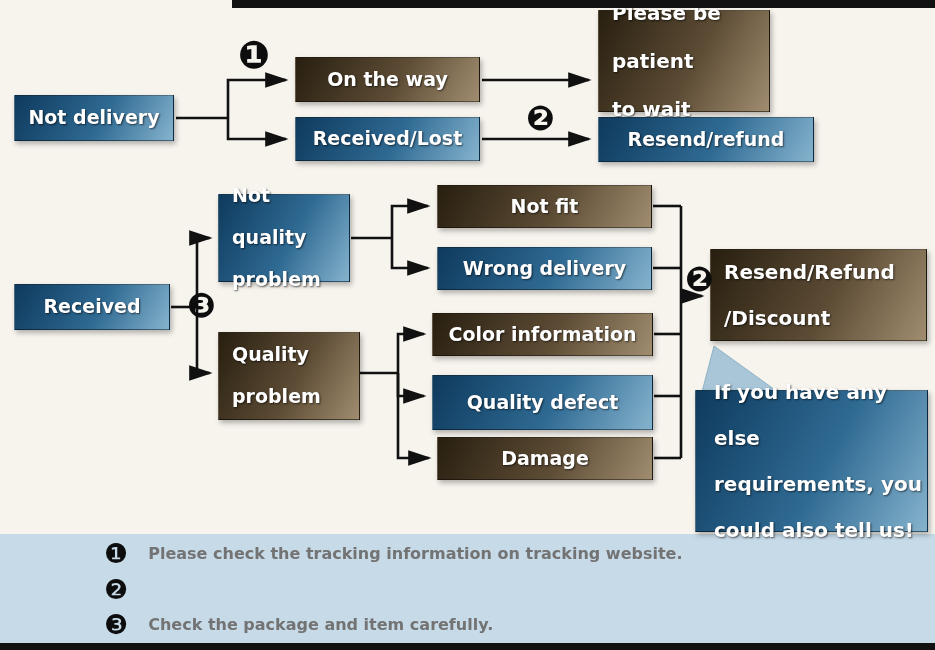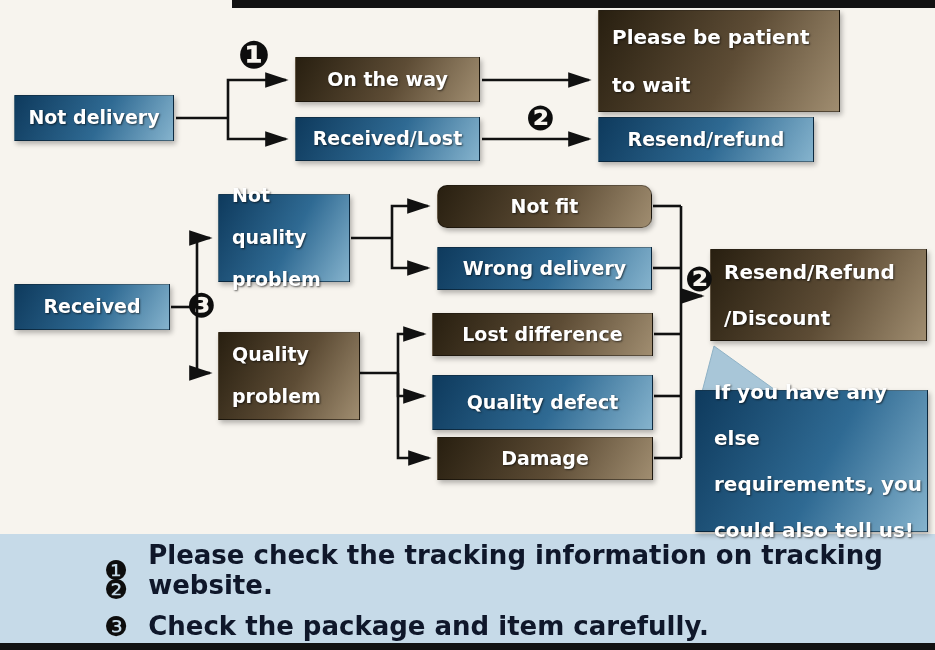--- a/index.html
+++ b/index.html
@@ -38,21 +38,21 @@
   .lh-tall { line-height:2.4; font-size:20px; }
   .lh-mid  { line-height:2.2; }
   .lh-bub  { line-height:2.3; font-size:20px; }
   .marker {
     position:absolute; z-index:3; color:#0d0d0d; line-height:1; font-weight:bold;
   }
   .legend-row {
     position:absolute; z-index:2; display:flex; align-items:center; gap:20px;
   }
   .legend-num { font-size:27px; color:#0d0d0d; line-height:1; }
-  .legend-text { font-size:26px; font-weight:bold; color:#0f172a; }
+  .legend-text { font-size:16px; font-weight:bold; color:#737373; }
 </style>
 </head>
 <body>
 
 <div class="band"></div>
 <div class="bar-top"></div>
 <div class="bar-bottom"></div>
 
 <svg class="wires" width="935" height="650">
   <defs>
@@ -84,40 +84,40 @@
     <path d="M681 206 V458"></path>
     <path d="M681 296 H702" marker-end="url(#ah)"></path>
   </g>
   <polygon points="702,392 778,392 714,346" fill="#a8c6d8" stroke="#8fb2c6" stroke-width="1"></polygon>
 </svg>
 
 <div class="node blue" style="left:14px;  top:95px;  width:160px; height:46px;">Not delivery</div>
 
 <div class="node brown" style="left:295px; top:57px;  width:185px; height:45px;">On the way</div>
 
-<div class="node brown la lh-tall" style="left:598px; top:10px;  width:242px; height:102px;">Please be patient
+<div class="node brown la lh-tall" style="left:598px; top:10px;  width:172px; height:102px;">Please be patient
 to wait</div>
 
 <div class="node blue" style="left:295px; top:117px; width:185px; height:44px;">Received/Lost</div>
 
 <div class="node blue" style="left:598px; top:117px; width:216px; height:45px;">Resend/refund</div>
 
 <div class="node blue" style="left:14px;  top:284px; width:156px; height:46px;">Received</div>
 
 <div class="node blue la lh-mid" style="left:218px; top:194px; width:132px; height:88px;">Not quality
 problem</div>
 
 <div class="node brown la lh-mid" style="left:218px; top:332px; width:142px; height:88px;">Quality
 problem</div>
 
-<div class="node brown" style="left:437px; top:185px; width:215px; height:43px;border-radius:10px;">Not fit</div>
+<div class="node brown" style="left:437px; top:185px; width:215px; height:43px;">Not fit</div>
 
 <div class="node blue" style="left:437px; top:247px; width:215px; height:43px;">Wrong delivery</div>
 
-<div class="node brown" style="left:432px; top:313px; width:221px; height:43px;">Lost difference</div>
+<div class="node brown" style="left:432px; top:313px; width:221px; height:43px;">Color information</div>
 
 <div class="node blue" style="left:432px; top:375px; width:221px; height:55px;">Quality defect</div>
 
 <div class="node brown" style="left:437px; top:437px; width:216px; height:43px;">Damage</div>
 
 <div class="node brown la" style="left:710px; top:249px; width:217px; height:92px; line-height:2.3; font-size:20px;">Resend/Refund
 /Discount</div>
 
 <div class="node blue la lh-bub" style="left:695px; top:390px; width:233px; height:142px; padding-left:18px;">If you have any else
 requirements, you

